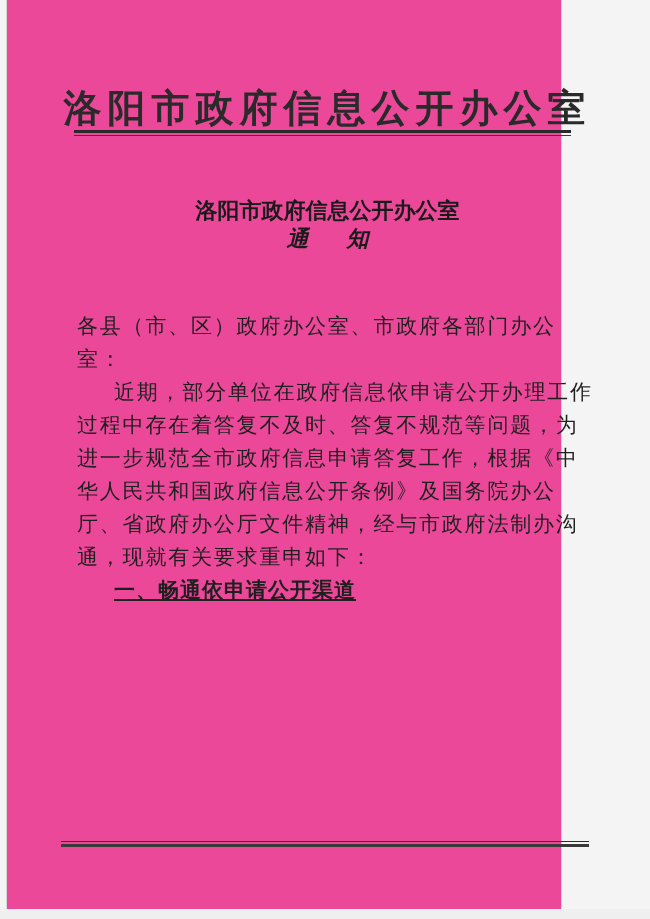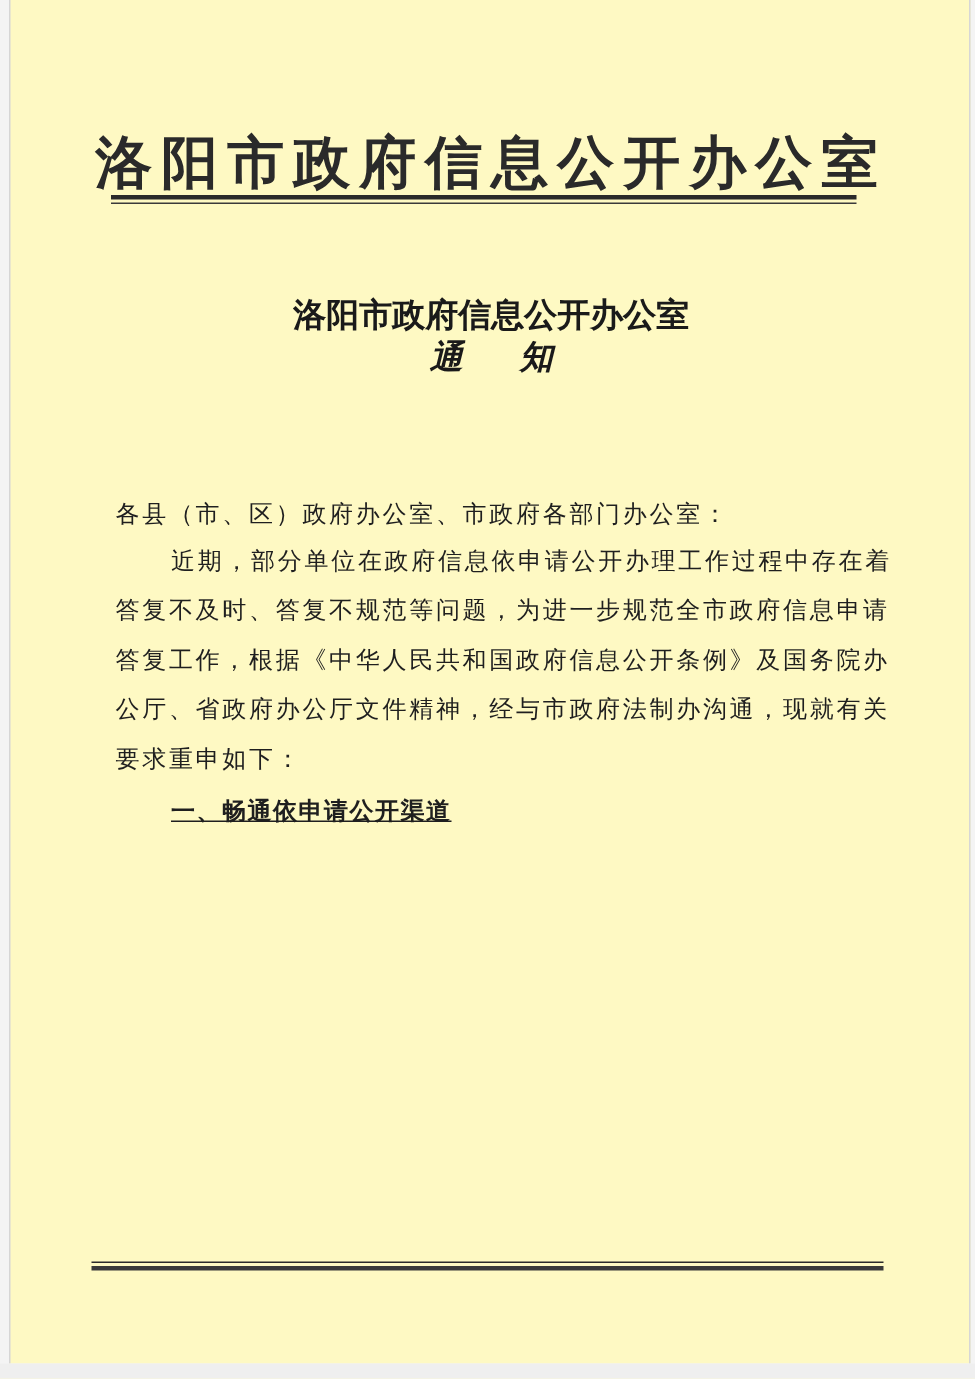--- a/index.html
+++ b/index.html
@@ -3,22 +3,22 @@
   <meta charset="utf-8">
   <style>
     html, body { margin: 0; padding: 0; }
     body {
       width: 650px; height: 919px; background: #f4f4f4;
       position: relative; overflow: hidden;
       font-family: "DejaVu Serif", "Liberation Serif", serif;
       color: #1a1a1a;
     }
     .page {
-      position: absolute; left: 6px; top: 0; width: 641px; height: 909px;
-      background: #fef9c3;
+      position: absolute; left: 6px; top: 0; width: 556px; height: 909px;
+      background: #ec4899;
       border-left: 1px solid #d6d6d6; border-right: 1px solid #d6d6d6;
       box-sizing: border-box;
     }
     .org-header {
       position: absolute; left: 0; top: 86px; width: 641px; text-align: center;
       font-family: "DejaVu Sans", "Liberation Sans", sans-serif;
       font-size: 38px; letter-spacing: 6px; color: #2a2a2a; font-weight: bold;
       line-height: 44px;
     }
     .rule-top {
@@ -27,26 +27,26 @@
     .rule-top .thick { height: 3px; background: #2a2a2a; }
     .rule-top .gap { height: 2px; }
     .rule-top .thin { height: 1px; background: #3a3a3a; }
     .doc-title {
       position: absolute; left: 0; top: 196px; width: 641px; text-align: center;
       font-weight: bold; font-size: 22px; line-height: 28px; color: #1a1a1a;
     }
     .doc-title .line { display: block; }
     .doc-title .notice { letter-spacing: 38px; margin-left: 38px; font-style: italic; }
     .body-text {
-      position: absolute; left: 70px; top: 326px; width: 520px;
-      font-size: 16px; line-height: 33px; letter-spacing: 1.8px;
+      position: absolute; left: 70px; top: 310px; width: 520px;
+      font-size: 21px; line-height: 33px; letter-spacing: 1.8px;
       font-family: "DejaVu Sans", "Liberation Sans", sans-serif; color: #1f1f1f;
     }
     .p { margin: 0; text-indent: 0; }
-    .indent { text-indent: 37px; font-family: Liberation Mono, monospace; }
+    .indent { text-indent: 37px; }
     .section-head { font-weight: bold; padding-left: 37px; letter-spacing: 1px; text-decoration: underline; }
     .salutation { margin-left: 0; }
     .rule-bottom {
       position: absolute; left: 54px; top: 841px; width: 528px;
     }
     .rule-bottom .thin { height: 1px; background: #2a2a2a; }
     .rule-bottom .gap { height: 2px; }
     .rule-bottom .thick { height: 3px; background: #3a3a3a; }
     .bottom-bar {
       position: absolute; left: 0; top: 909px; width: 650px; height: 10px; background: #efefef;

